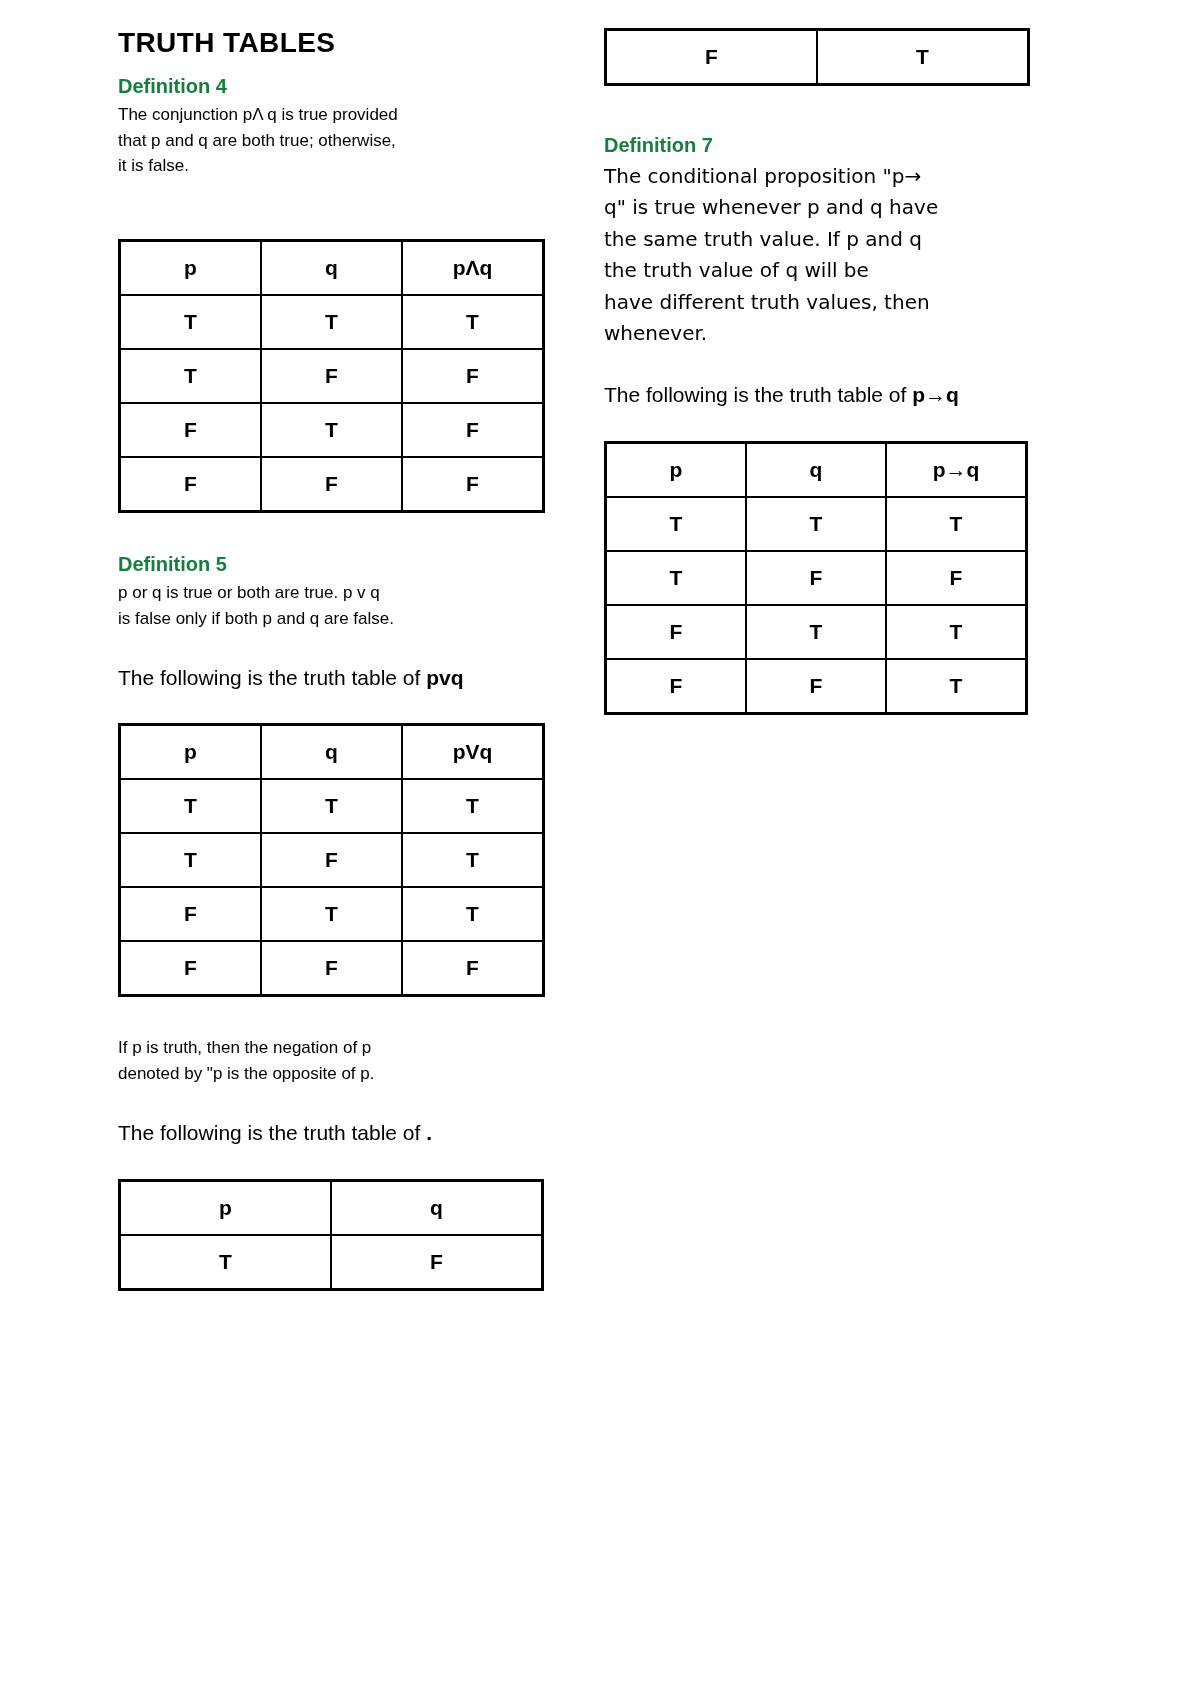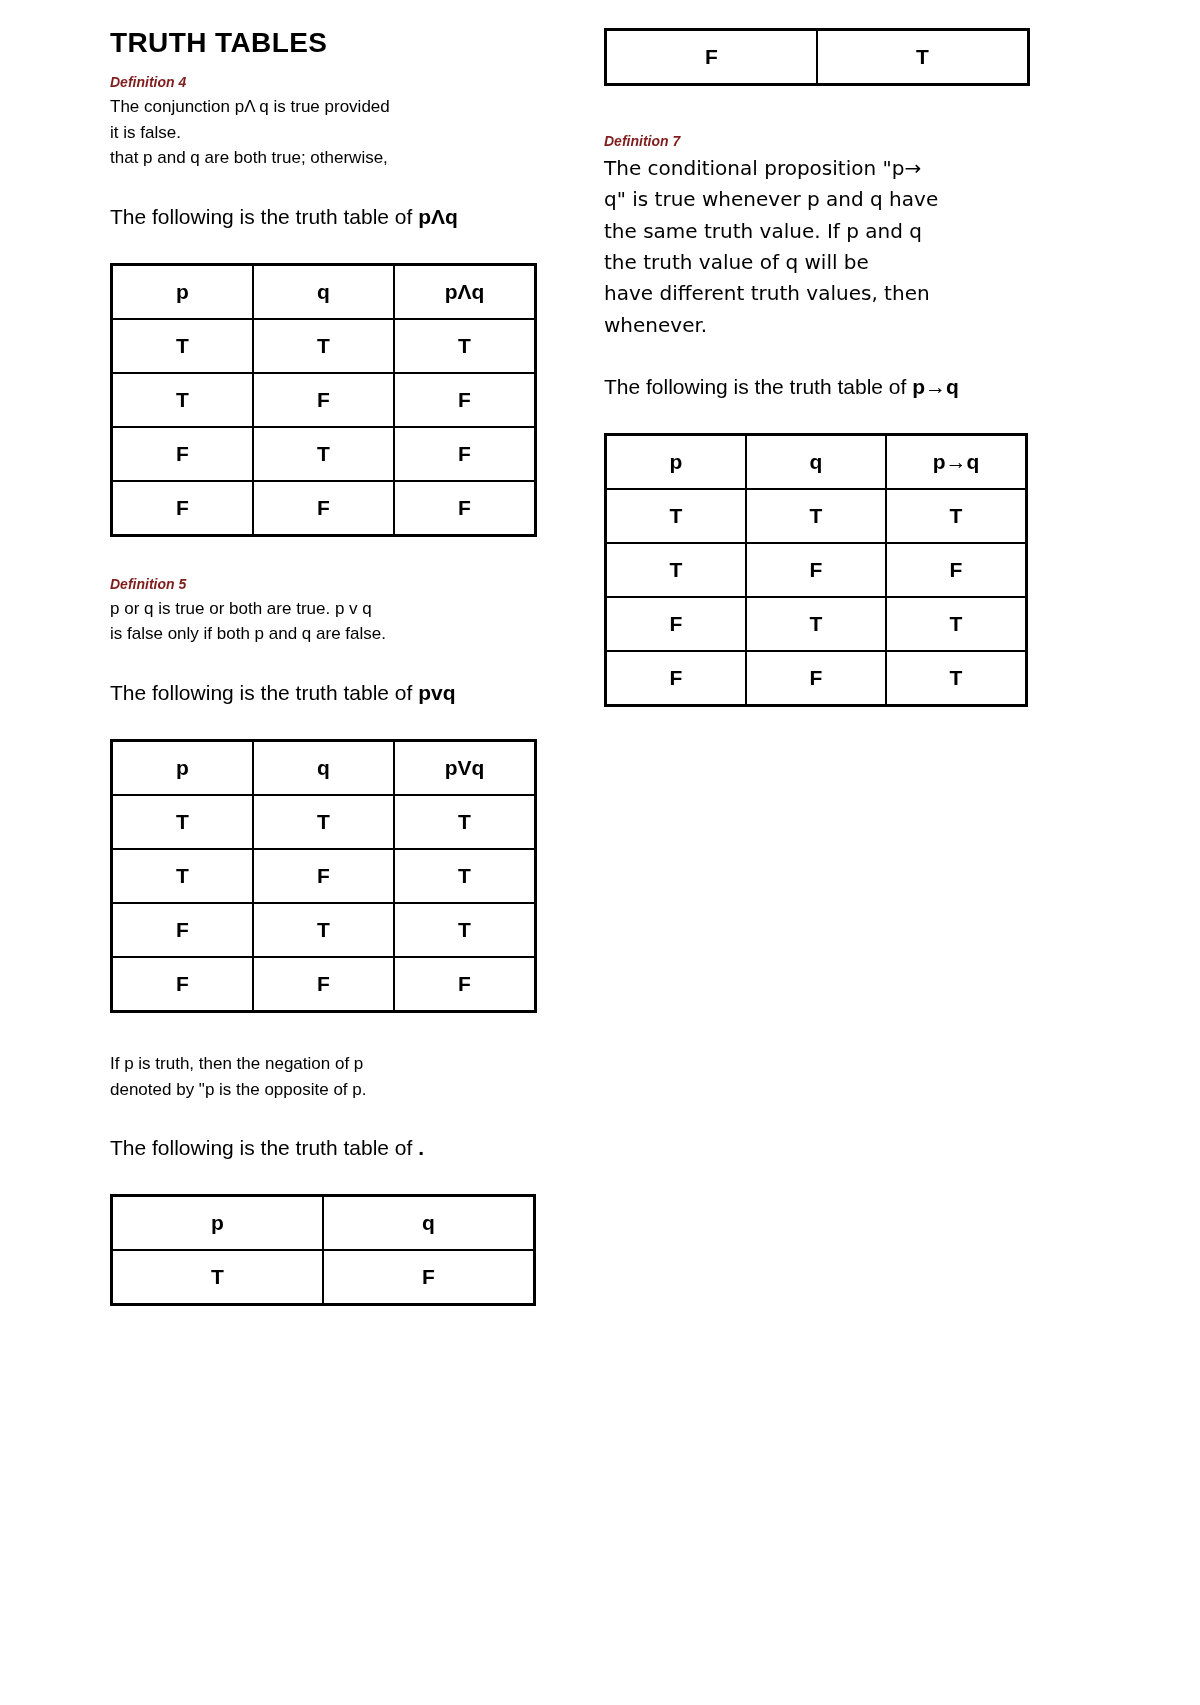--- a/index.html
+++ b/index.html
@@ -15,47 +15,46 @@
     color: #000000;
     overflow: hidden;
   }
   .page {
     position: absolute;
     inset: 0;
     background: #ffffff;
   }
   .col-left {
     position: absolute;
-    left: 110px;
+    left: 118px;
     top: 28px;
     width: 420px;
   }
   .col-right {
     position: absolute;
     left: 604px;
     top: 28px;
     width: 420px;
   }
   h1.doc-title {
     font-family: "Liberation Sans", sans-serif;
     font-size: 28px;
     font-weight: bold;
     letter-spacing: 0.4px;
     margin: 0 0 14px 0;
     line-height: 1.1;
     color: #000;
   }
   .def-heading {
-    color: #7f1d1d;
-    font-family: "Liberation Sans", sans-serif;
-    font-size: 14px;
+    color: #15803d;
+    font-family: "Liberation Sans", sans-serif;
+    font-size: 20px;
     font-weight: bold;
     line-height: 1.35;
     margin: 0 0 2px 0;
-    font-style: italic;
   }
   .body-text {
     font-family: "Liberation Sans", sans-serif;
     font-size: 17px;
     line-height: 1.52;
     margin: 0;
     color: #000;
   }
   .body-text.dejavu {
     font-family: "DejaVu Sans", sans-serif;
@@ -109,27 +108,26 @@
 
 <div class="page">
 
   <div class="col-left">
 
     <h1 class="doc-title">TRUTH TABLES</h1>
 
     <div>
       <p class="def-heading">Definition 4</p>
       <p class="body-text">The conjunction pΛ q is true provided</p>
+      <p class="body-text">that p and q are both true; otherwise,</p>
       <p class="body-text">it is false.</p>
-      <p class="body-text">that p and q are both true; otherwise,</p>
-    </div>
-
-    <div class="spacer-md"></div>
-
-    <p class="lead-line"><span>The following is the truth table of </span><b>pΛq</b></p>
+    </div>
+
+    <div class="spacer-md"></div>
+
 
     <div class="spacer-md"></div>
 
     <div class="tbl-wrap">
       <table class="truth t3">
         <tbody>
           <tr>
             <td>p</td>
             <td>q</td>
             <td>pΛq</td>

